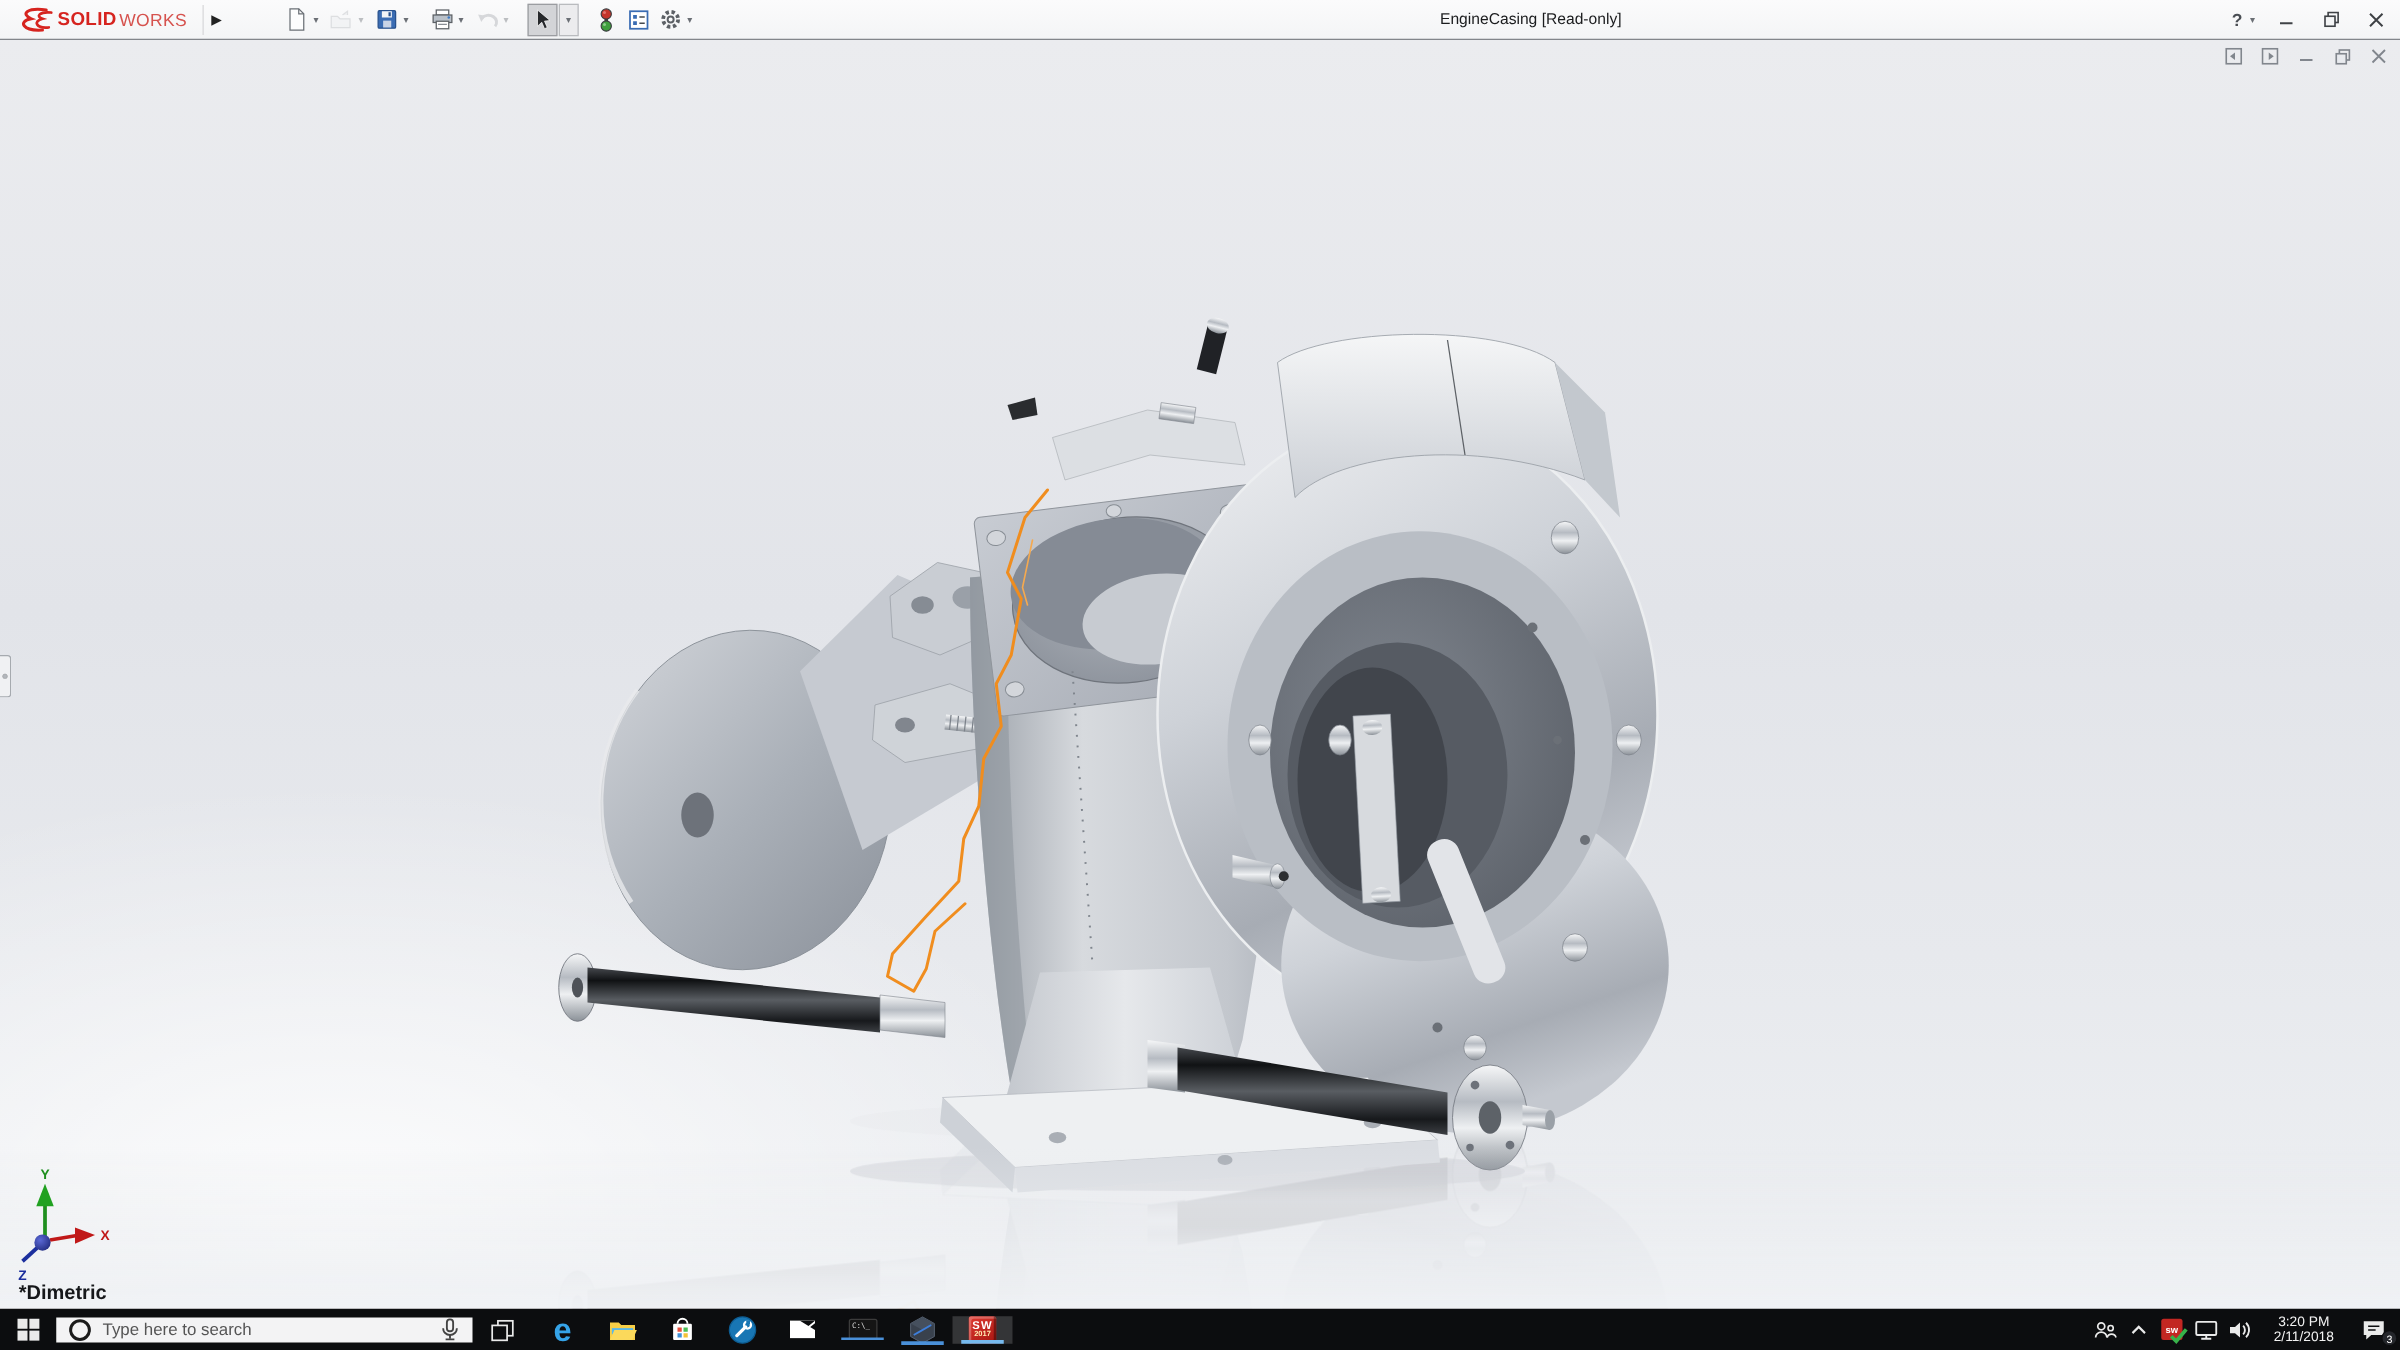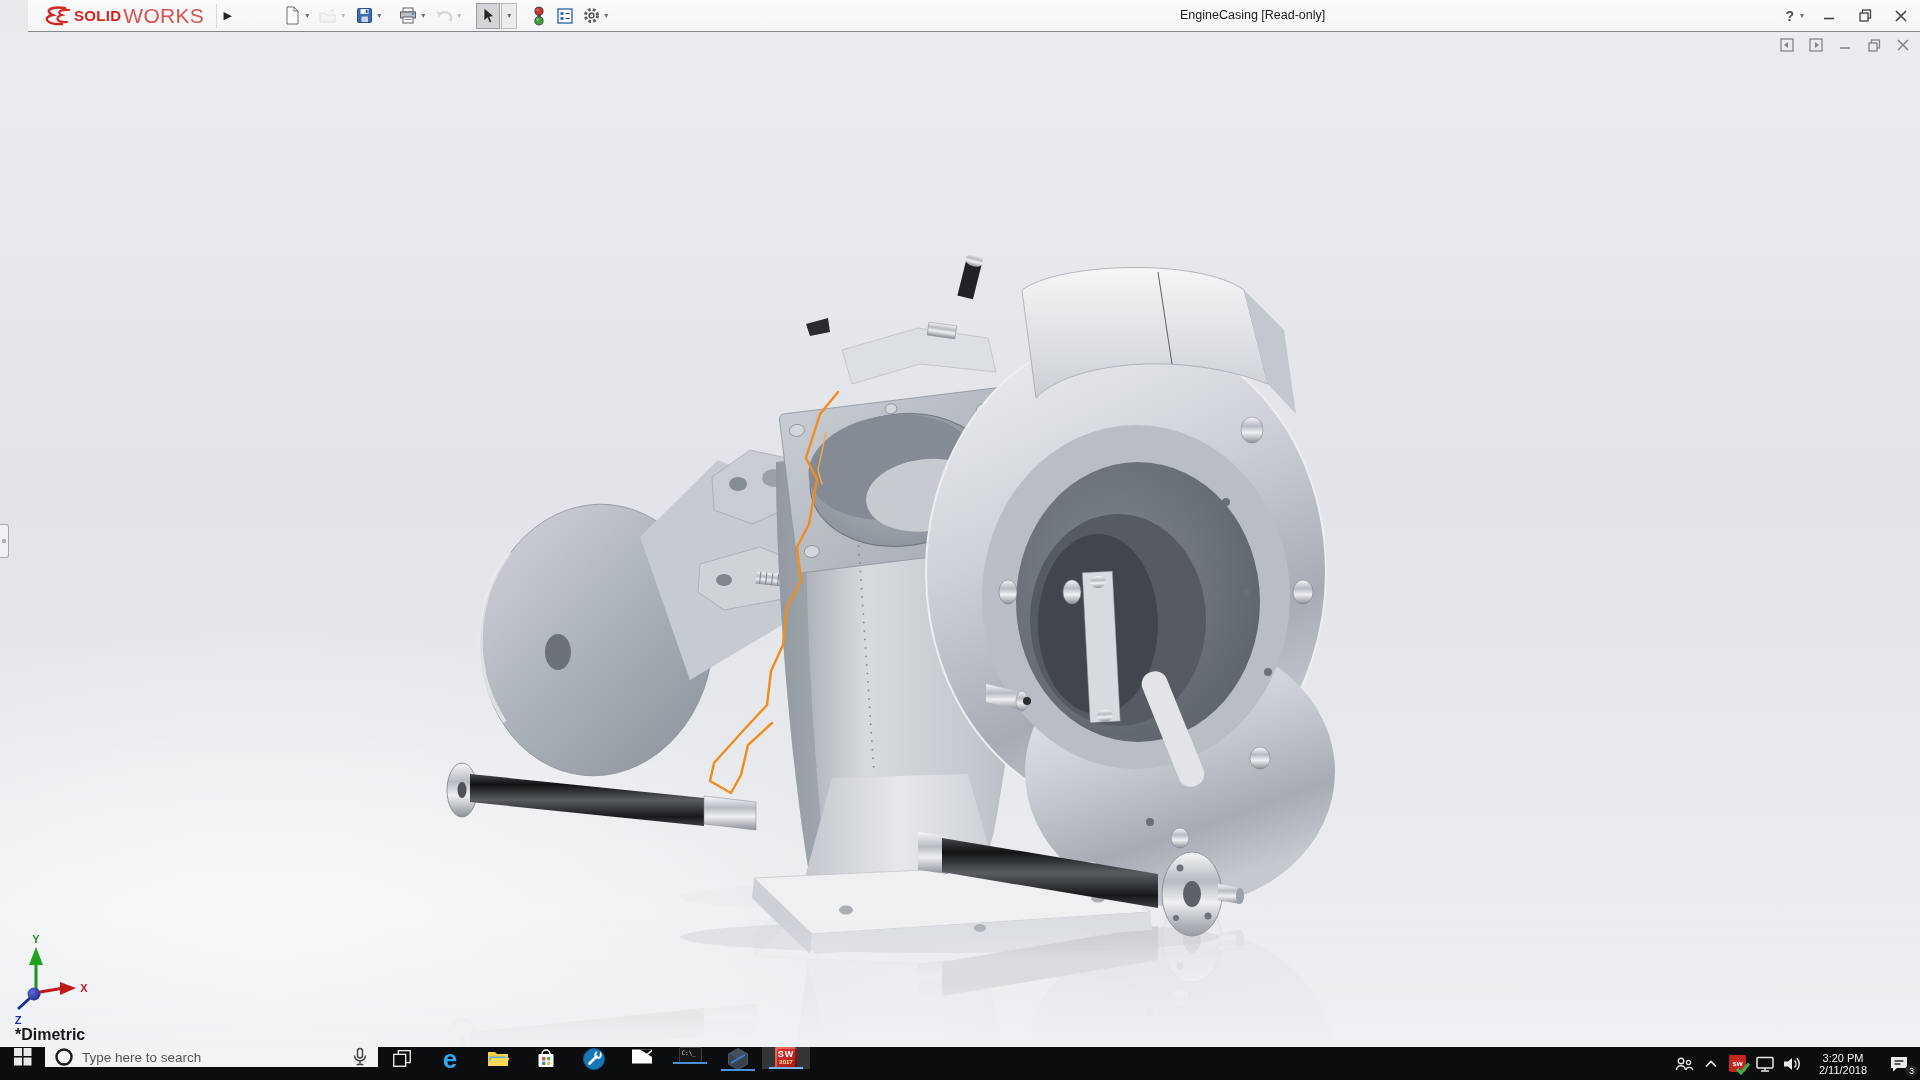--- a/index.html
+++ b/index.html
@@ -2,24 +2,24 @@
 <html><head>
 <meta charset="utf-8">
 <style>
   * { margin:0; padding:0; box-sizing:border-box; }
   html,body { width:1920px; height:1080px; overflow:hidden;
     font-family:"Liberation Sans", sans-serif; background:#e7e9ec; }
 
   
   .titlebar { position:absolute; top:0; left:0; right:0; height:32px;
     background:linear-gradient(#fbfbfc,#f4f5f6);
-    border-bottom:1px solid #83868b; display:flex; align-items:center;margin-left:28px; }
+    border-bottom:1px solid #83868b; display:flex; align-items:center; }
   .logo { display:flex; align-items:center; gap:2px; padding:0 8px 0 10px; height:100%; }
   .brand-solid { color:#d6241f; font-weight:bold; font-size:15px; letter-spacing:.3px; }
-  .brand-works { color:#d6524e; font-weight:400; font-size:21px; letter-spacing:.3px; }
+  .brand-works { color:#d6524e; font-weight:400; font-size:14px; letter-spacing:.3px; }
   .expand-arrow { width:22px; height:24px; display:flex; align-items:center; justify-content:center;
     font-size:11px; color:#222; border-left:1px solid #d7d8da; margin-left:4px; cursor:pointer; }
   .qat { display:flex; align-items:center; margin-left:42px; }
   .tbtn { display:flex; align-items:center; padding:2px 1px; margin-right:2px; border:1px solid transparent; }
   .tbtn .icon { width:20px; height:20px; display:flex; align-items:center; justify-content:center; }
   .tbtn .caret { font-size:8px; color:#6b6f75; padding:0 3px; }
   .tbtn.disabled { opacity:.42; }
   .tbtn.pressed { background:#d3d4d7; border:1px solid #9b9da1; }
   .tbtn.split-caret { border:1px solid #b9bbbe; background:#ececee; margin-left:-1px; padding:2px 2px; height:26px; }
   .gap8 { width:8px; }
@@ -39,21 +39,21 @@
   .orient-label { position:absolute; left:15px; top:994px; font-size:16px; font-weight:bold; color:#16171a; }
   .doc-controls { position:absolute; top:6px; right:10px; display:flex; align-items:center; gap:15px; }
   .doc-controls .dcbtn { display:flex; align-items:center; justify-content:center; width:14px; height:14px; cursor:pointer; }
   .splitter { position:absolute; left:0; top:492px; width:9px; height:34px; background:#f0f1f3;
     border:1px solid #a6aaaf; border-left:none; border-radius:0 3px 3px 0; }
   .splitter::after { content:""; position:absolute; left:2px; top:14px; width:4px; height:4px;
     border-radius:50%; background:#b4b8bd; box-shadow:inset 0 0 1px #888; }
 
   
   .taskbar { position:absolute; left:0; right:0; bottom:0; height:33px; background:#0c0d0f;
-    display:flex; align-items:flex-start; }
+    display:flex; align-items:center; }
   .startbtn { width:45px; display:flex; align-items:center; justify-content:center; cursor:pointer; }
   .searchbox { width:333px; background:#f3f3f4; display:flex; align-items:center; padding:0 9px; gap:8px; }
   .searchbox input { flex:1; border:none; background:transparent; outline:none;
     font-size:13.5px; color:#333; font-family:"Liberation Sans",sans-serif; }
   .searchbox input::placeholder { color:#555; opacity:1; }
   .appcell { width:48px; position:relative; display:flex; align-items:center; justify-content:center; cursor:pointer; }
   .appcell.active { background:rgba(255,255,255,.17); }
   .underline { position:absolute; bottom:0; left:7px; right:7px; height:2.5px; background:#4a90d9; }
   .cmdface { width:23px; height:17px; background:#151515; border:1px solid #3c3c3c; border-radius:2px;
     color:#dcdcdc; font-family:"DejaVu Sans Mono",monospace; font-size:6px; line-height:7px; padding:1px 2px; }

